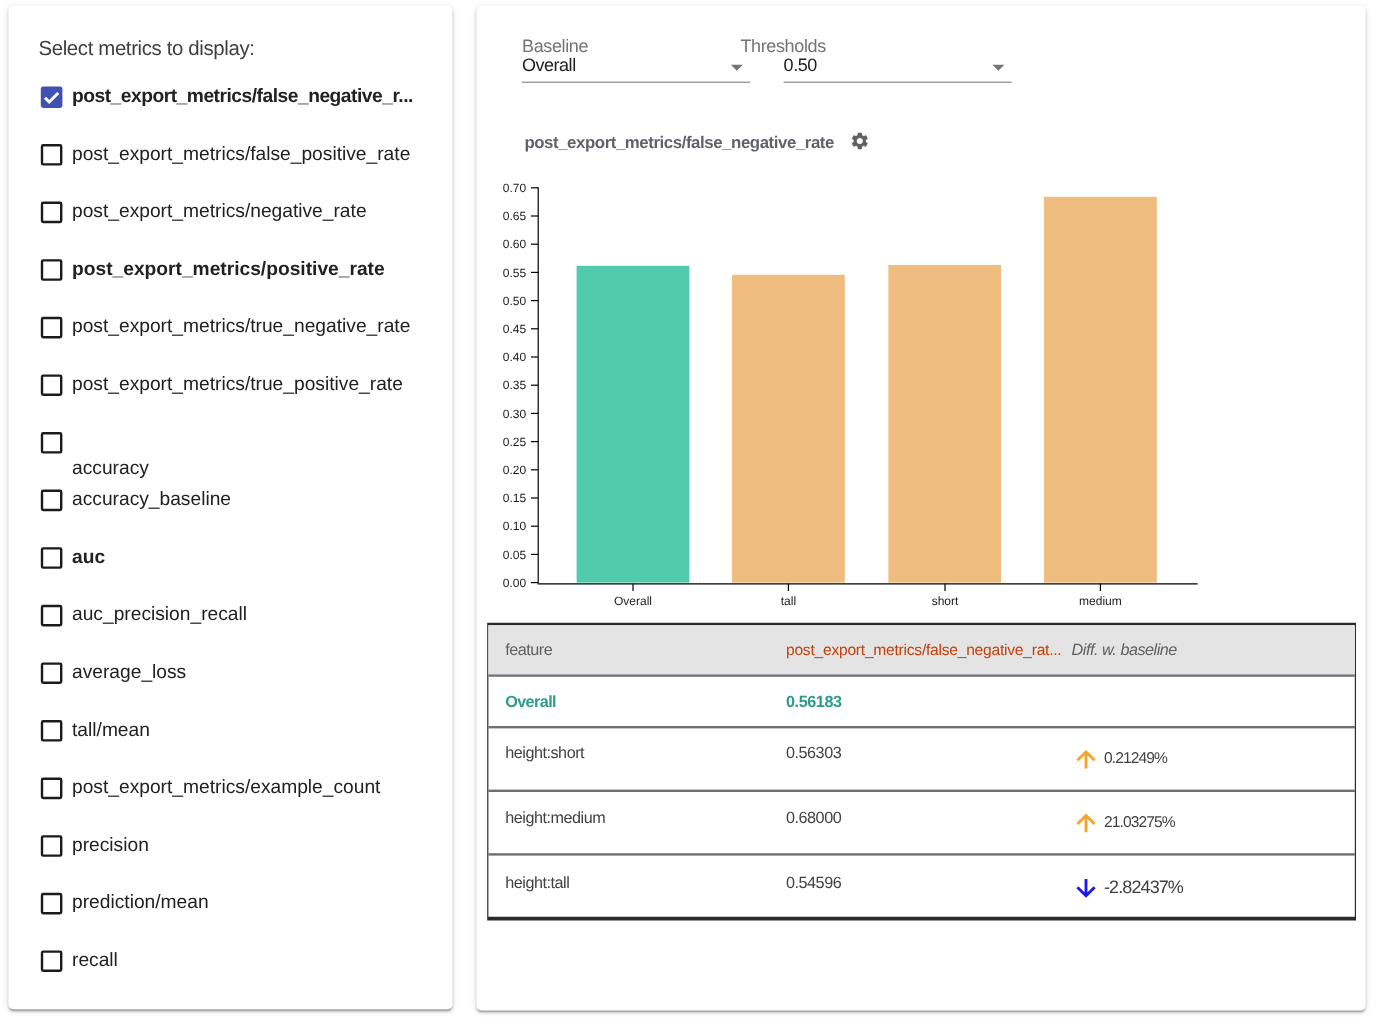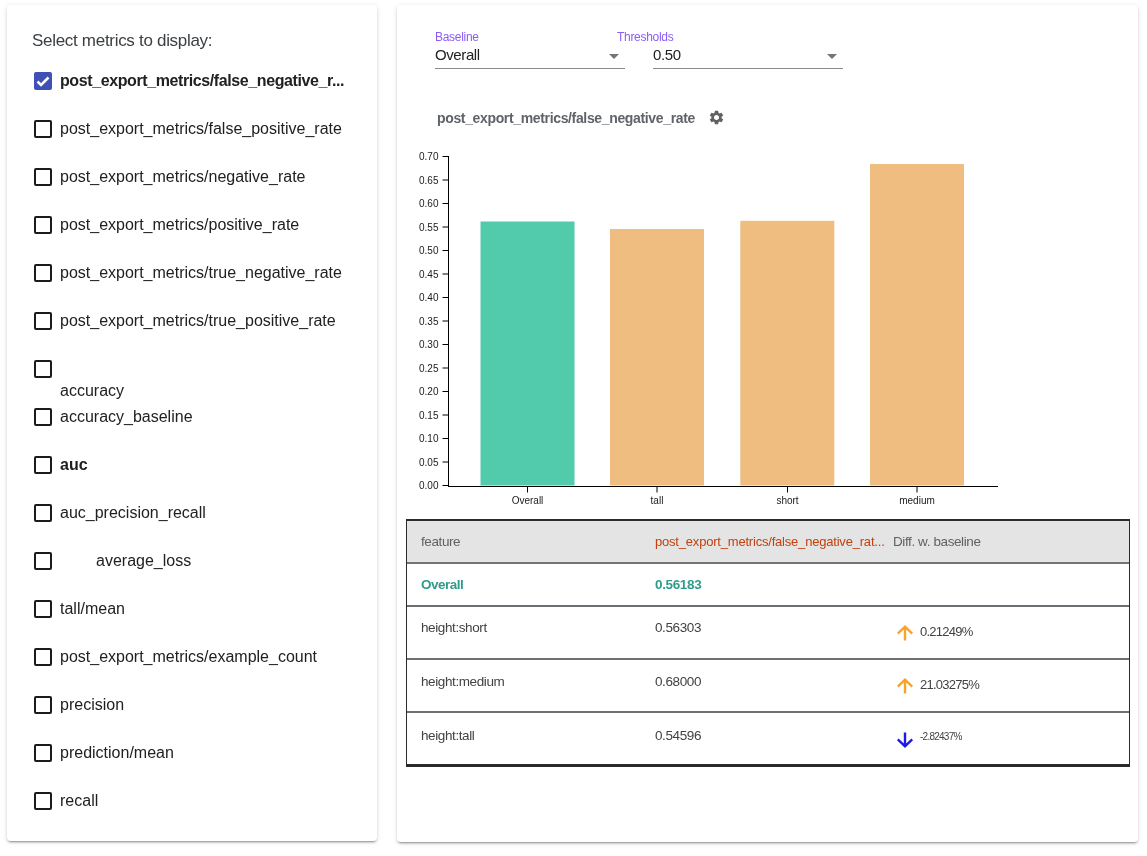--- a/index.html
+++ b/index.html
@@ -4,21 +4,21 @@
 <style>
   * { margin:0; padding:0; box-sizing:border-box; }
   html,body { width:1147px; height:856px; background:#fff; font-family:"Liberation Sans", sans-serif; overflow:hidden; }
   .abs { position:absolute; }
   .card { position:absolute; background:#fff; border-radius:4px;
           box-shadow:0 2px 2px 0 rgba(0,0,0,0.14), 0 1px 5px 0 rgba(0,0,0,0.12), 0 3px 1px -2px rgba(0,0,0,0.2); }
   .cbrow { position:absolute; left:34px; height:18px; }
   .cb { position:absolute; left:0; top:0; width:18px; height:18px; border:2px solid #1b1b1b; border-radius:2px; background:#fff; }
   .cb.checked { border:none; background:#3f51b5; }
   .cblabel { position:absolute; left:26px; top:-1px; font-size:16px; color:#212121; white-space:nowrap; line-height:20px; }
-  .ddlabel { position:absolute; font-size:12px; letter-spacing:-0.3px; color:#8b5cf6; }
+  .ddlabel { position:absolute; font-size:15px; letter-spacing:-0.3px; color:#737373; }
   .ddvalue { position:absolute; font-size:15px; letter-spacing:-0.4px; color:#212121; }
   .ddline  { position:absolute; height:1px; background:#8a8a8a; }
   .ddarrow { position:absolute; width:0; height:0; border-left:5px solid transparent; border-right:5px solid transparent; border-top:5px solid #757575; }
   .tbltext { position:absolute; font-size:13.5px; color:#424242; white-space:nowrap; letter-spacing:-0.4px; }
 </style>
 </head>
 <body>
 
 <div class="card" style="left:7px; top:5px; width:370px; height:836px;"></div>
 <div class="abs" style="left:32px; top:31px; font-size:17px; letter-spacing:-0.3px; color:#3c4043;">Select metrics to display:</div>
@@ -33,21 +33,21 @@
     <div class="cbrow" style="top:120px;">
       <div class="cb"></div>
       <span class="cblabel" style="font-weight:normal;">post_export_metrics/false_positive_rate</span>
     </div>
     <div class="cbrow" style="top:168px;">
       <div class="cb"></div>
       <span class="cblabel" style="font-weight:normal;">post_export_metrics/negative_rate</span>
     </div>
     <div class="cbrow" style="top:216px;">
       <div class="cb"></div>
-      <span class="cblabel" style="font-weight:normal;">post_export_metrics/positive_rate</span>
+      <span class="cblabel" style="font-weight:bold;">post_export_metrics/positive_rate</span>
     </div>
     <div class="cbrow" style="top:264px;">
       <div class="cb"></div>
       <span class="cblabel" style="font-weight:normal;">post_export_metrics/true_negative_rate</span>
     </div>
     <div class="cbrow" style="top:312px;">
       <div class="cb"></div>
       <span class="cblabel" style="font-weight:normal;">post_export_metrics/true_positive_rate</span>
     </div>
     <div class="cbrow" style="top:360px;">
@@ -61,21 +61,21 @@
     <div class="cbrow" style="top:456px;">
       <div class="cb"></div>
       <span class="cblabel" style="font-weight:bold;text-align:right;">auc</span>
     </div>
     <div class="cbrow" style="top:504px;">
       <div class="cb"></div>
       <span class="cblabel" style="font-weight:normal;">auc_precision_recall</span>
     </div>
     <div class="cbrow" style="top:552px;">
       <div class="cb"></div>
-      <span class="cblabel" style="font-weight:normal;margin-left:36px;">average_loss</span>
+      <span class="cblabel" style="font-weight:normal;">average_loss</span>
     </div>
     <div class="cbrow" style="top:600px;">
       <div class="cb"></div>
       <span class="cblabel" style="font-weight:normal;">tall/mean</span>
     </div>
     <div class="cbrow" style="top:648px;">
       <div class="cb"></div>
       <span class="cblabel" style="font-weight:normal;">post_export_metrics/example_count</span>
     </div>
     <div class="cbrow" style="top:696px;">
@@ -166,21 +166,21 @@
 
 <div class="abs" style="left:406px; top:519px; width:724px; height:248px; border:1px solid #2b2b2b; border-top-width:2px; border-bottom-width:3px; background:#fff;"></div>
 <div class="abs" style="left:407px; top:521px; width:722px; height:41px; background:#e4e4e4;"></div>
 <div class="abs" style="left:407px; top:562px; width:722px; height:2px; background:#70757a;"></div>
 <div class="abs" style="left:407px; top:605px; width:722px; height:1.5px; background:#6b7075;"></div>
 <div class="abs" style="left:407px; top:658px; width:722px; height:1.5px; background:#6b7075;"></div>
 <div class="abs" style="left:407px; top:711px; width:722px; height:1.5px; background:#6b7075;"></div>
 
 <div class="tbltext" style="left:421px; top:534px; color:#616161;">feature</div>
 <div class="tbltext" style="left:655px; top:534px; color:#c2410c; font-size:13px; letter-spacing:-0.2px;">post_export_metrics/false_negative_rat...</div>
-<div class="tbltext" style="left:893px; top:534px; color:#616161;">Diff. w. baseline</div>
+<div class="tbltext" style="left:893px; top:534px; color:#616161;font-style:italic;">Diff. w. baseline</div>
 
 <div class="tbltext" style="left:421px; top:577px; font-weight:bold; color:#2f9c8a; letter-spacing:-0.5px;">Overall</div>
 <div class="tbltext" style="left:655px; top:577px; font-weight:bold; color:#2f9c8a; letter-spacing:-0.35px;">0.56183</div>
 
 <div class="tbltext" style="left:421px; top:620px;">height:short</div>
 <div class="tbltext" style="left:655px; top:620px;">0.56303</div>
 <svg class="abs" style="left:896px; top:624px;" width="18" height="18" viewBox="0 0 18 18" fill="none" stroke="#f8a42c" stroke-width="2.4">
   <path d="M9 16.5 L9 2.6 M1.8 9.6 L9 2.6 L16.2 9.6"></path>
 </svg>
 <div class="tbltext" style="left:920px; top:624px; font-size:13px; letter-spacing:-0.75px;">0.21249%</div>
@@ -190,13 +190,13 @@
 <svg class="abs" style="left:896px; top:677px;" width="18" height="18" viewBox="0 0 18 18" fill="none" stroke="#f8a42c" stroke-width="2.4">
   <path d="M9 16.5 L9 2.6 M1.8 9.6 L9 2.6 L16.2 9.6"></path>
 </svg>
 <div class="tbltext" style="left:920px; top:677px; font-size:13px; letter-spacing:-0.75px;">21.03275%</div>
 
 <div class="tbltext" style="left:421px; top:728px;">height:tall</div>
 <div class="tbltext" style="left:655px; top:728px;">0.54596</div>
 <svg class="abs" style="left:896px; top:731px;" width="18" height="18" viewBox="0 0 18 18" fill="none" stroke="#1a1aea" stroke-width="2.4">
   <path d="M9 1.5 L9 15.4 M1.8 8.4 L9 15.4 L16.2 8.4"></path>
 </svg>
-<div class="tbltext" style="left:920px; top:731px; font-size:10px; letter-spacing:-0.75px;">-2.82437%</div>
+<div class="tbltext" style="left:920px; top:731px; font-size:15px; letter-spacing:-0.75px;">-2.82437%</div>
 
 </body></html>

